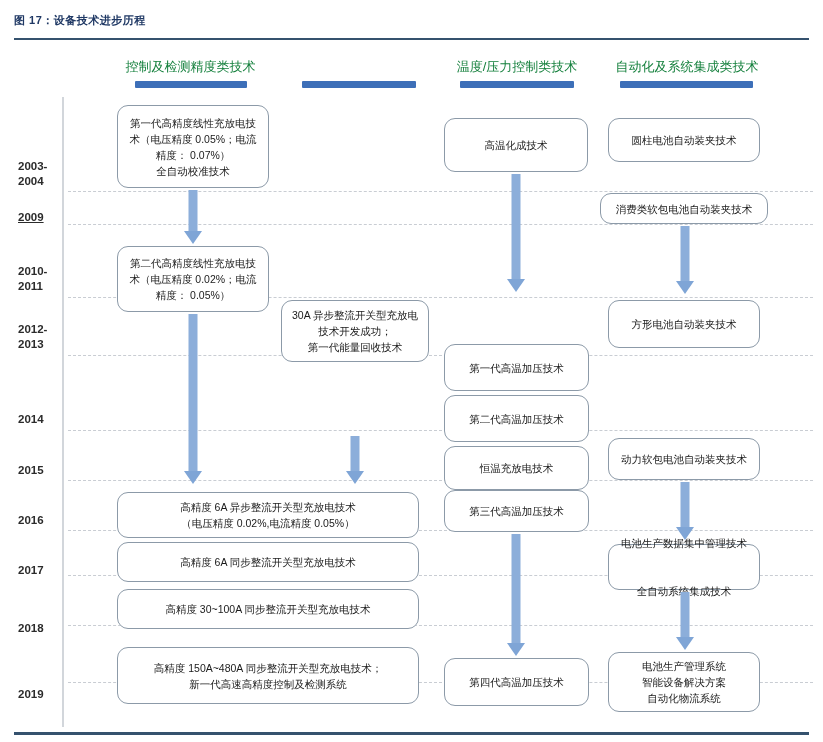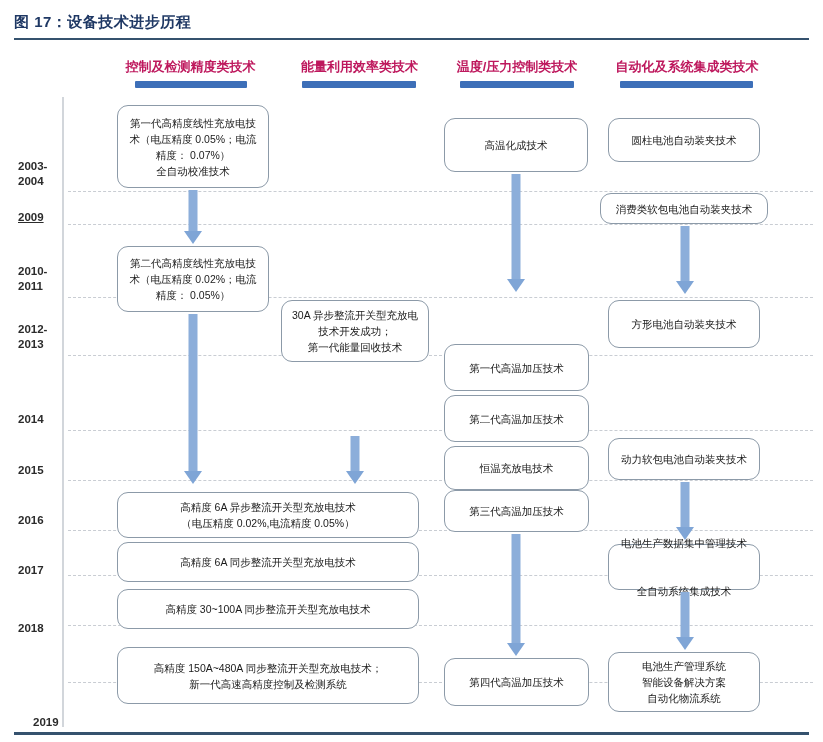--- a/index.html
+++ b/index.html
@@ -14,21 +14,21 @@
     color: #222;
     overflow: hidden;
     position: relative;
   }
 
   
   #figure-title {
     position: absolute;
     left: 14px;
     top: 13px;
-    font-size: 15px;
+    font-size: 11px;
     font-weight: bold;
     color: #1F3864;
     letter-spacing: 0.5px;
     white-space: nowrap;
   }
   #title-rule {
     position: absolute;
     left: 14px;
     top: 38px;
     width: 795px;
@@ -61,22 +61,22 @@
     width: 1.5px;
     height: 630px;
     background: #D2D6DB;
   }
 
   
   .col-header {
     position: absolute;
     text-align: center;
     font-size: 13px;
-    font-weight: bold;
-    color: #be185d;
+    font-weight: normal;
+    color: #15803d;
     white-space: nowrap;
   }
   .col-bar {
     position: absolute;
     height: 7px;
     background: #3D6FB8;
     border-radius: 1px;
   }
 
   
@@ -151,23 +151,20 @@
 
 <div id="diagram">
 
   <div id="axis-line"></div>
 
   <div class="col-header" style="left:108px; top:16px; width:165px;">
     <span>控制及检测精度类技术</span>
   </div>
   <div class="col-bar" style="left:135px; top:39px; width:112px;"></div>
 
-  <div class="col-header" style="left:282px; top:16px; width:155px;">
-    <span>能量利用效率类技术</span>
-  </div>
   <div class="col-bar" style="left:302px; top:39px; width:114px;"></div>
 
   <div class="col-header" style="left:437px; top:16px; width:160px;">
     <span>温度/压力控制类技术</span>
   </div>
   <div class="col-bar" style="left:460px; top:39px; width:114px;"></div>
 
   <div class="col-header" style="left:592px; top:16px; width:190px;">
     <span>自动化及系统集成类技术</span>
   </div>
@@ -207,21 +204,21 @@
   </div>
   <div class="year-label" style="top:471px;">
     <div>2016</div>
   </div>
   <div class="year-label" style="top:521px;">
     <div>2017</div>
   </div>
   <div class="year-label" style="top:579px;">
     <div>2018</div>
   </div>
-  <div class="year-label" style="top:673px;margin-left:15px;">
+  <div class="year-label" style="top:645px;">
     <div>2019</div>
   </div>
 
   <div class="node" style="left:117px; top:63px; width:152px; height:83px;">
     <span class="ln">第一代高精度线性充放电技</span>
     <span class="ln">术（电压精度 0.05%；电流</span>
     <span class="ln">精度： 0.07%）</span>
     <span class="ln">全自动校准技术</span>
   </div>
 

